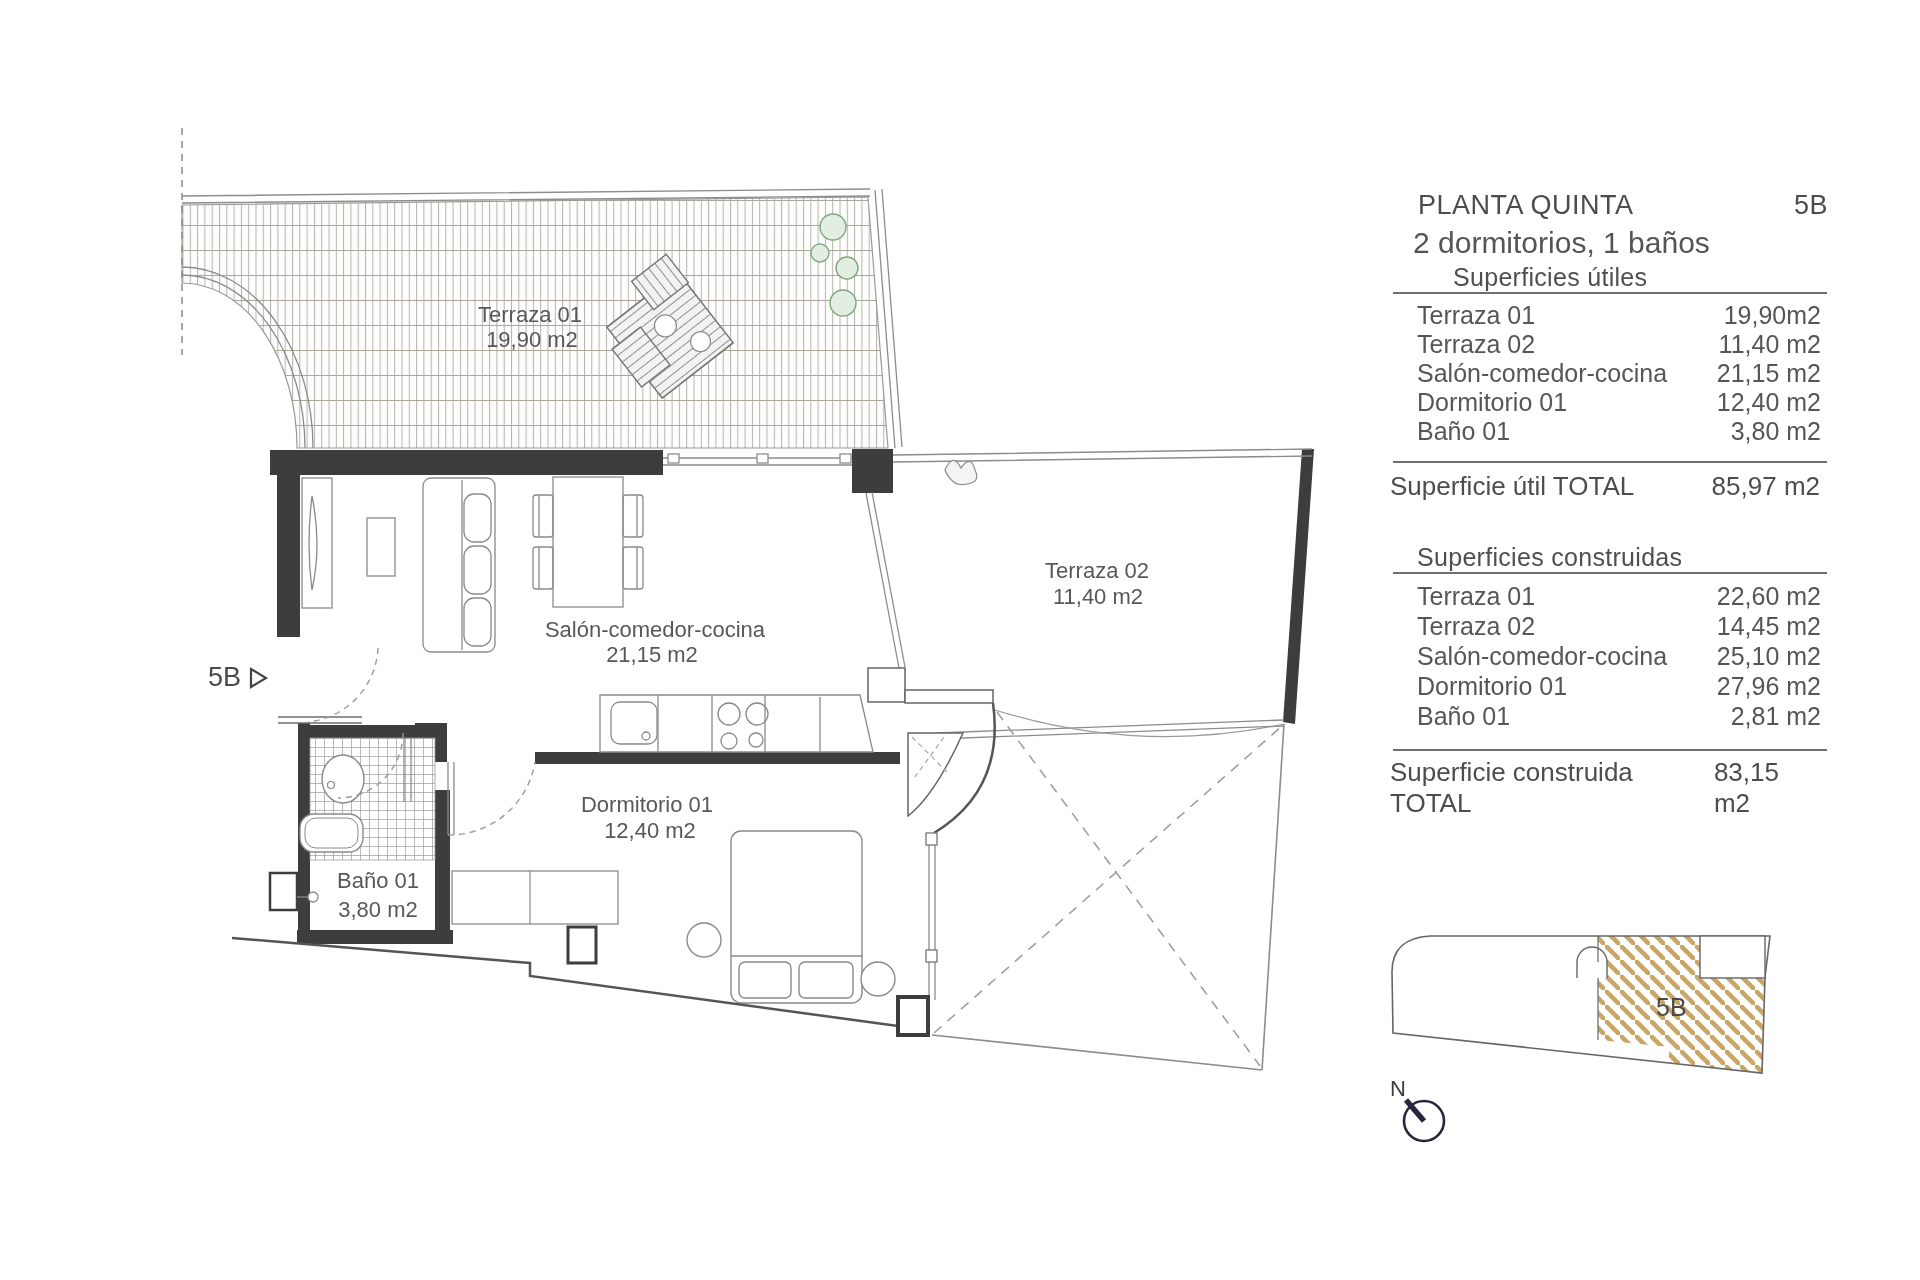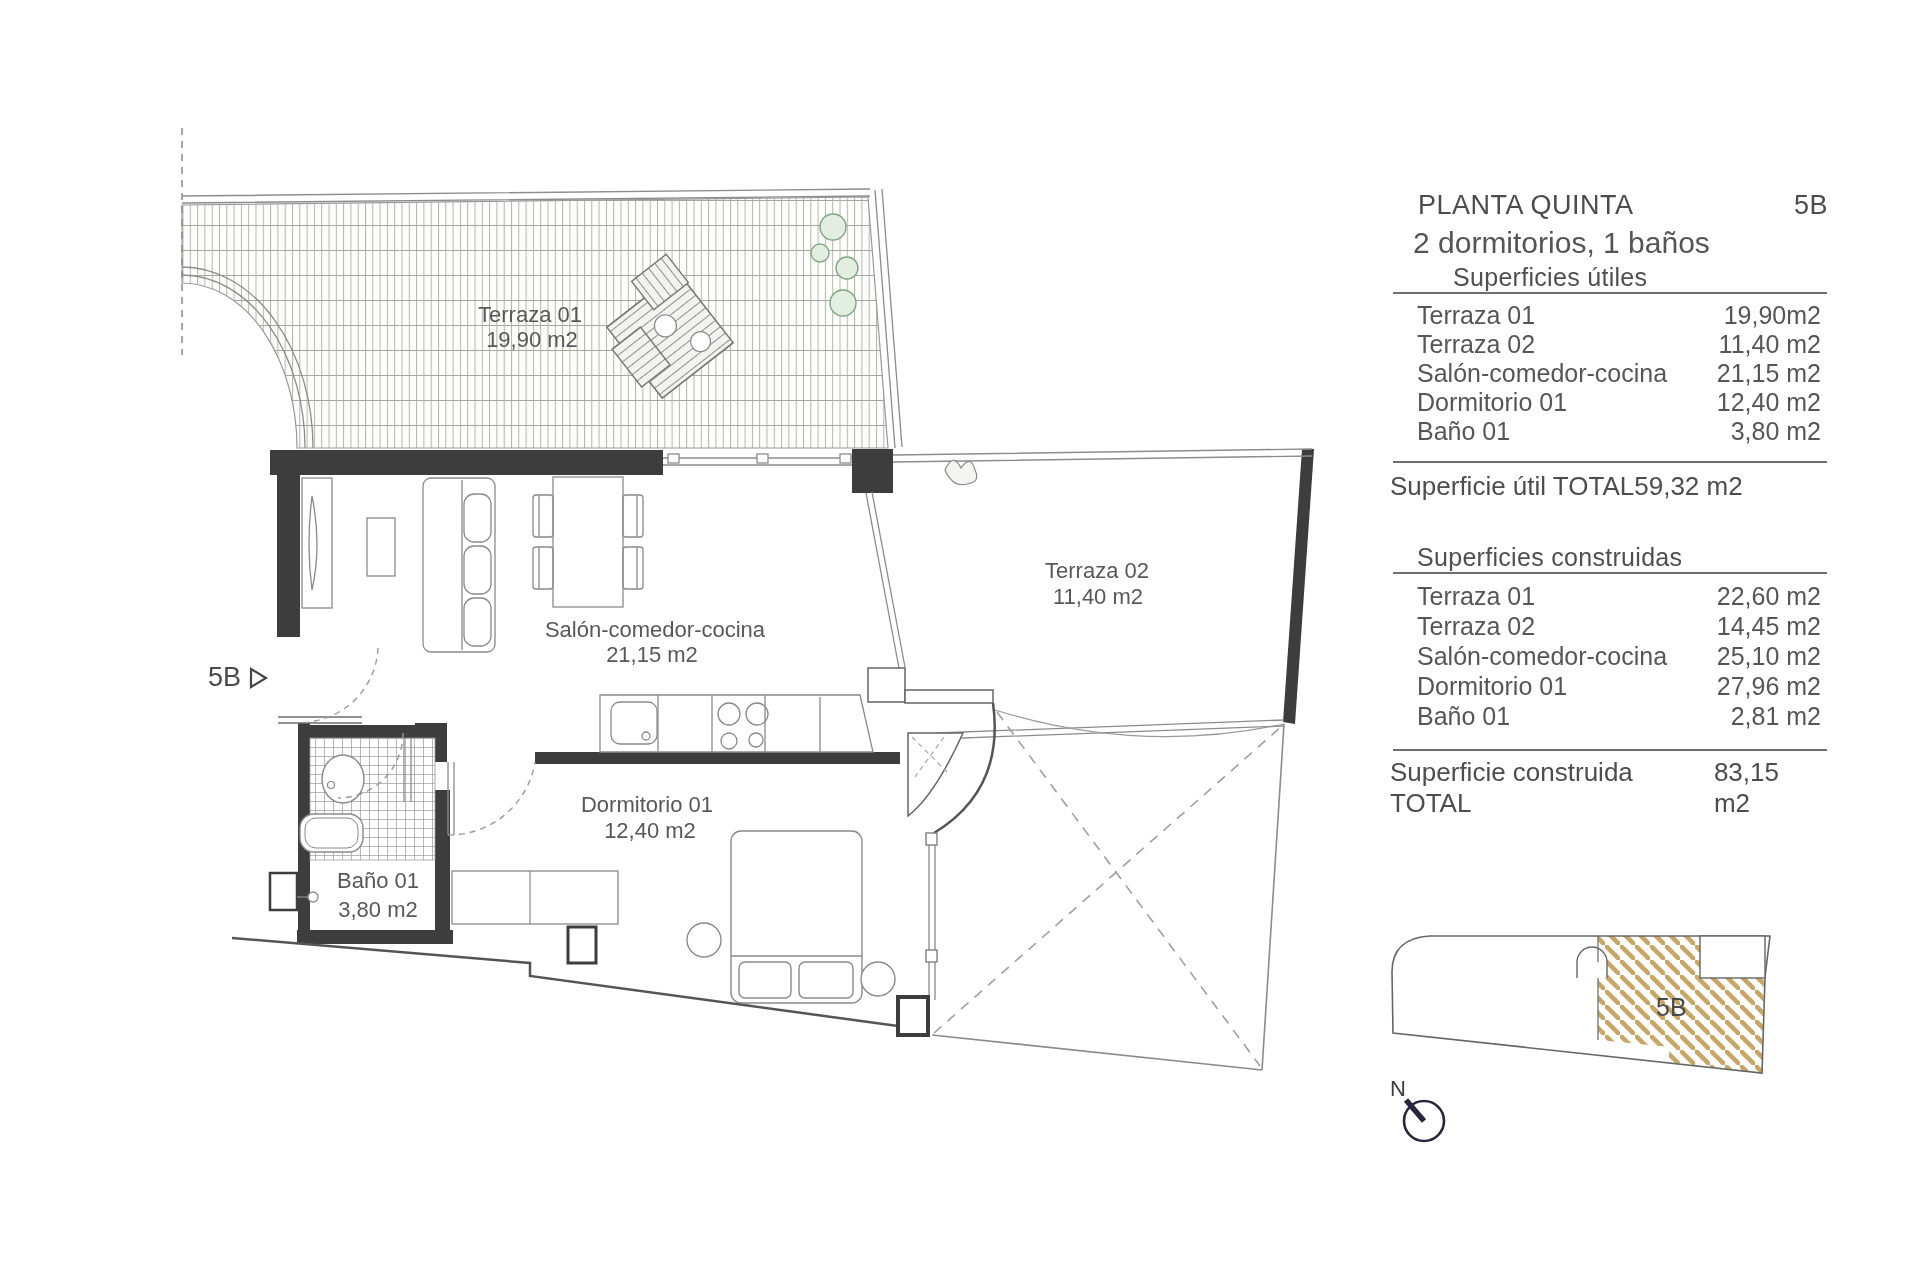--- a/index.html
+++ b/index.html
@@ -25,21 +25,21 @@
   .p-h1{top:263px;left:27px;margin-left:36px;}
   .p-h2{top:543px;left:27px;}
   .rule{left:3px;width:434px;border-top:2px solid #6e6e6e;height:0;}
   .r1{top:292px;} .r2{top:461px;} .r3{top:572px;} .r4{top:749px;}
   .rows{left:3px;width:434px;font-size:25px;color:#565656;}
   .rows1{top:301px;} .rows2{top:581px;}
   .rows .row{display:flex;justify-content:space-between;height:29px;line-height:29px;}
   .rows2 .row{height:30px;line-height:30px;}
   .rows .row .lbl{padding-left:24px;}
   .rows .row .val{padding-right:6px;text-align:center;}
-  .total-row{left:0px;width:438px;display:flex;
+  .total-row{left:0px;width:438px;display:flex;justify-content:space-between;
     font-size:26px;color:#4d4d4d;}
   .t1{top:471px;} .t2{top:757px;}
   .total-row .val{padding-right:8px;}
 </style>
 </head>
 <body>
 
 <svg width="1920" height="1280" viewBox="0 0 1920 1280">
   <defs>
     <pattern id="deck" width="7.3" height="25" patternUnits="userSpaceOnUse">
@@ -297,21 +297,21 @@
     </div>
     <div class="row">
       <span class="lbl">Baño 01</span>
       <span class="val">3,80 m2</span>
     </div>
   </div>
 
   <div class="abs rule r2"></div>
   <div class="abs total-row t1">
     <span>Superficie útil TOTAL</span>
-    <span class="val">59,32 m2</span>
+    <span class="val">85,97 m2</span>
   </div>
 
   <div class="abs p-heading p-h2">Superficies construidas</div>
   <div class="abs rule r3"></div>
 
   <div class="abs rows rows2">
     <div class="row">
       <span class="lbl">Terraza 01</span>
       <span class="val">22,60 m2</span>
     </div>

